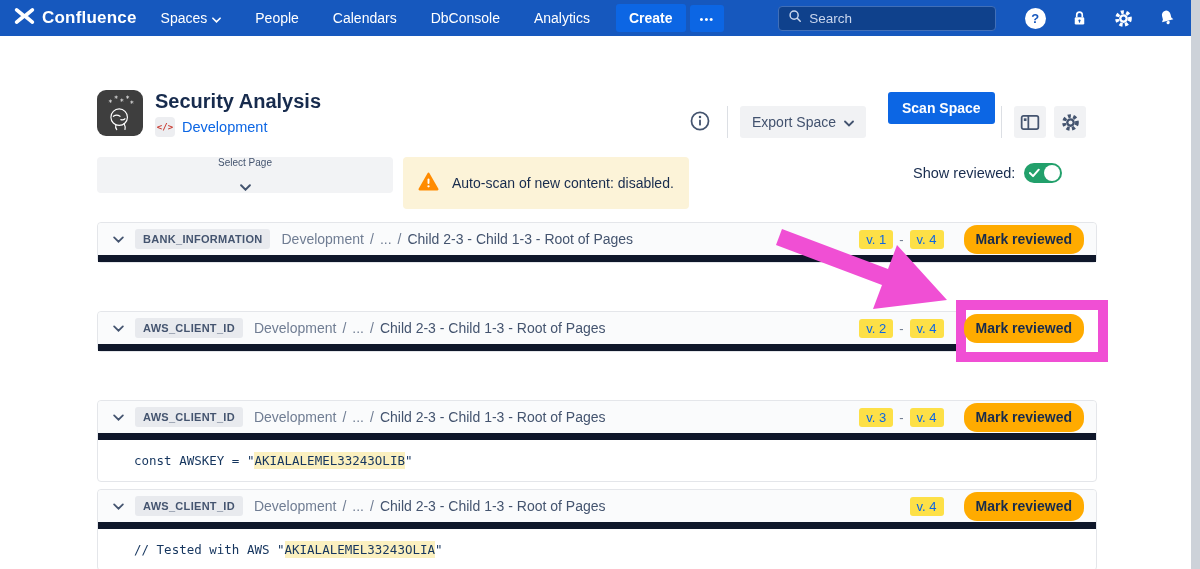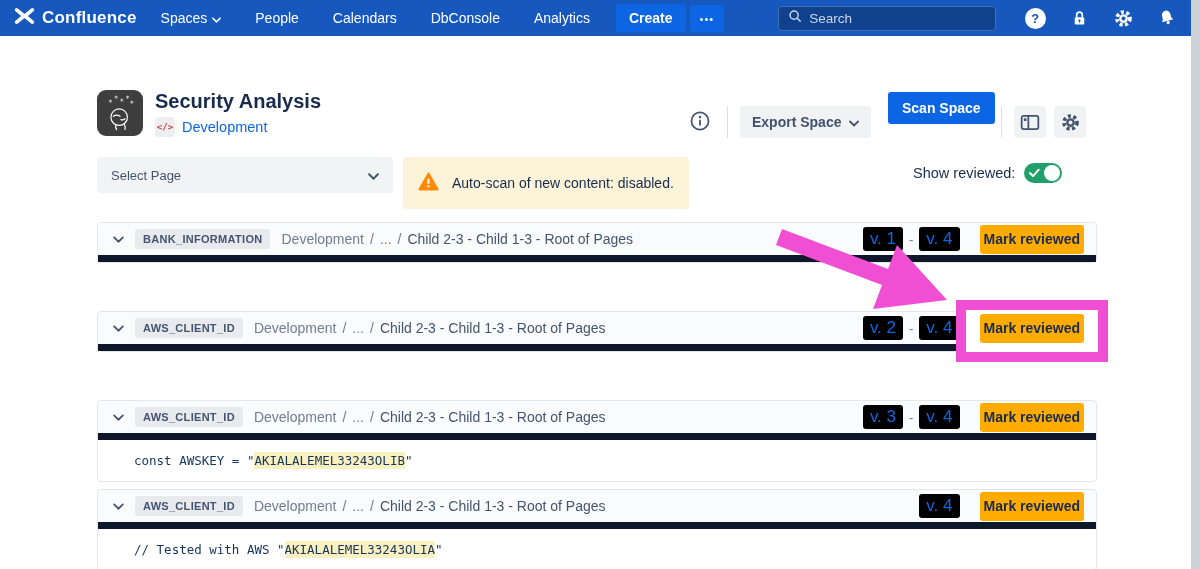--- a/index.html
+++ b/index.html
@@ -40,54 +40,54 @@
     background:#3E3E3E;display:flex;align-items:center;justify-content:center;cursor:pointer;}
   .page-title{position:absolute;left:155px;top:90px;font-size:20px;font-weight:700;color:var(--ink);}
   .dev-row{position:absolute;left:155px;top:117px;display:flex;align-items:center;gap:7px;}
   .dev-chip{width:20px;height:20px;border-radius:4px;background:#EDEEF1;color:#C9372C;
     font-family:"DejaVu Sans Mono",monospace;font-size:9px;font-weight:700;display:flex;
     align-items:center;justify-content:center;}
   .dev-link{color:var(--link);font-size:14.5px;font-weight:500;cursor:pointer;}
   .info-btn{position:absolute;left:689px;top:110px;width:24px;height:24px;cursor:pointer;}
   .hdiv{position:absolute;width:1px;background:#DCDFE4;}
   .export-btn{position:absolute;left:740px;top:106px;height:32px;background:var(--btngray);border:none;
-    border-radius:3px;color:#42526E;font-size:14px;font-weight:700;padding:4px 12px;display:flex;
+    border-radius:3px;color:#42526E;font-size:14px;font-weight:400;padding:4px 12px;display:flex;
     align-items:center;gap:8px;cursor:pointer;font-family:inherit;}
   .scan-btn{position:absolute;left:888px;top:92px;height:32px;background:var(--create);border:none;
     border-radius:3px;color:#fff;font-size:14px;font-weight:600;padding:0 14px;cursor:pointer;font-family:inherit;}
   .icon-btn{position:absolute;top:106px;width:32px;height:32px;background:var(--btngray);border:none;
     border-radius:3px;display:flex;align-items:center;justify-content:center;cursor:pointer;}
 
   
   .select-page{position:absolute;left:97px;top:157px;width:296px;height:36px;background:#F2F3F5;
     border-radius:4px;display:flex;align-items:center;justify-content:space-between;padding:0 14px;
-    color:var(--crumbdark);font-size:13px;cursor:pointer;}
+    color:var(--crumbdark);font-size:10px;cursor:pointer;flex-direction:column;}
   .warn-banner{position:absolute;left:403px;top:157px;width:286px;height:52px;background:var(--warnbg);
     border-radius:4px;display:flex;align-items:center;gap:13px;padding:0 15px;color:var(--ink);font-size:14px;}
   .show-reviewed{position:absolute;left:913px;top:163px;display:flex;align-items:center;gap:9px;}
   .show-reviewed-label{font-size:14.5px;color:var(--ink);}
   .toggle{width:38px;height:20px;border-radius:10px;background:var(--green);position:relative;cursor:pointer;}
   .toggle .knob{position:absolute;right:2px;top:2px;width:16px;height:16px;border-radius:50%;background:#fff;}
   .toggle svg{position:absolute;left:5px;top:5px;}
 
   
   .card{position:absolute;left:97px;width:1000px;border:1px solid var(--cardborder);border-radius:4px;
     background:#fff;overflow:visible;}
   .card-header{height:39px;background:var(--headerbg);border-bottom:7px solid #0f172a;
     border-radius:4px 4px 0 0;display:flex;align-items:center;padding:0 12px 0 15px;cursor:pointer;}
   .caret{display:flex;align-items:center;margin-right:11px;cursor:pointer;}
   .chip{background:var(--chipbg);color:var(--crumbdark);font-size:11px;font-weight:700;
     letter-spacing:.3px;padding:4px 8px;border-radius:3px;white-space:nowrap;}
   .crumb{margin-left:11px;font-size:14px;color:var(--crumb);white-space:nowrap;display:flex;gap:6px;}
   .crumb .pg{color:var(--crumbdark);}
   .vgroup{margin-left:auto;display:flex;align-items:center;gap:6px;}
-  .vchip{background:#000000;color:var(--link);font-size:17px;padding:2px 7px;border-radius:3px;cursor:pointer;}
+  .vchip{background:#fde047;color:var(--link);font-size:13px;padding:2px 7px;border-radius:3px;cursor:pointer;}
   .vdash{color:var(--muted);font-size:13px;}
-  .mark-btn{margin-left:14px;background:var(--orange);border:none;border-radius:3px;color:var(--ink);
-    font-size:14px;font-weight:600;height:29px;padding:0 4px;cursor:pointer;font-family:inherit;}
+  .mark-btn{margin-left:14px;background:var(--orange);border:none;border-radius:13px;color:var(--ink);
+    font-size:14px;font-weight:600;height:29px;padding:0 12px;cursor:pointer;font-family:inherit;}
   .mark-btn.raised{position:relative;z-index:45;}
   .card-code{height:41px;display:flex;align-items:center;padding:0 16px 0 36px;
     font-family:"DejaVu Sans Mono",monospace;font-size:12.5px;color:var(--code);white-space:pre;}
   .card-code mark{background:var(--hl);color:var(--code);padding:1px 0;}
 
   
   .annot-rect{position:absolute;left:956px;top:300px;width:152px;height:62px;background:#fff;
     border:10px solid var(--pink);z-index:40;pointer-events:none;}
   .annot-arrow{position:absolute;left:0;top:0;z-index:50;pointer-events:none;}
   .window-edge{position:absolute;right:0;top:0;width:9px;height:569px;background:#CDD2D9;z-index:60;}

